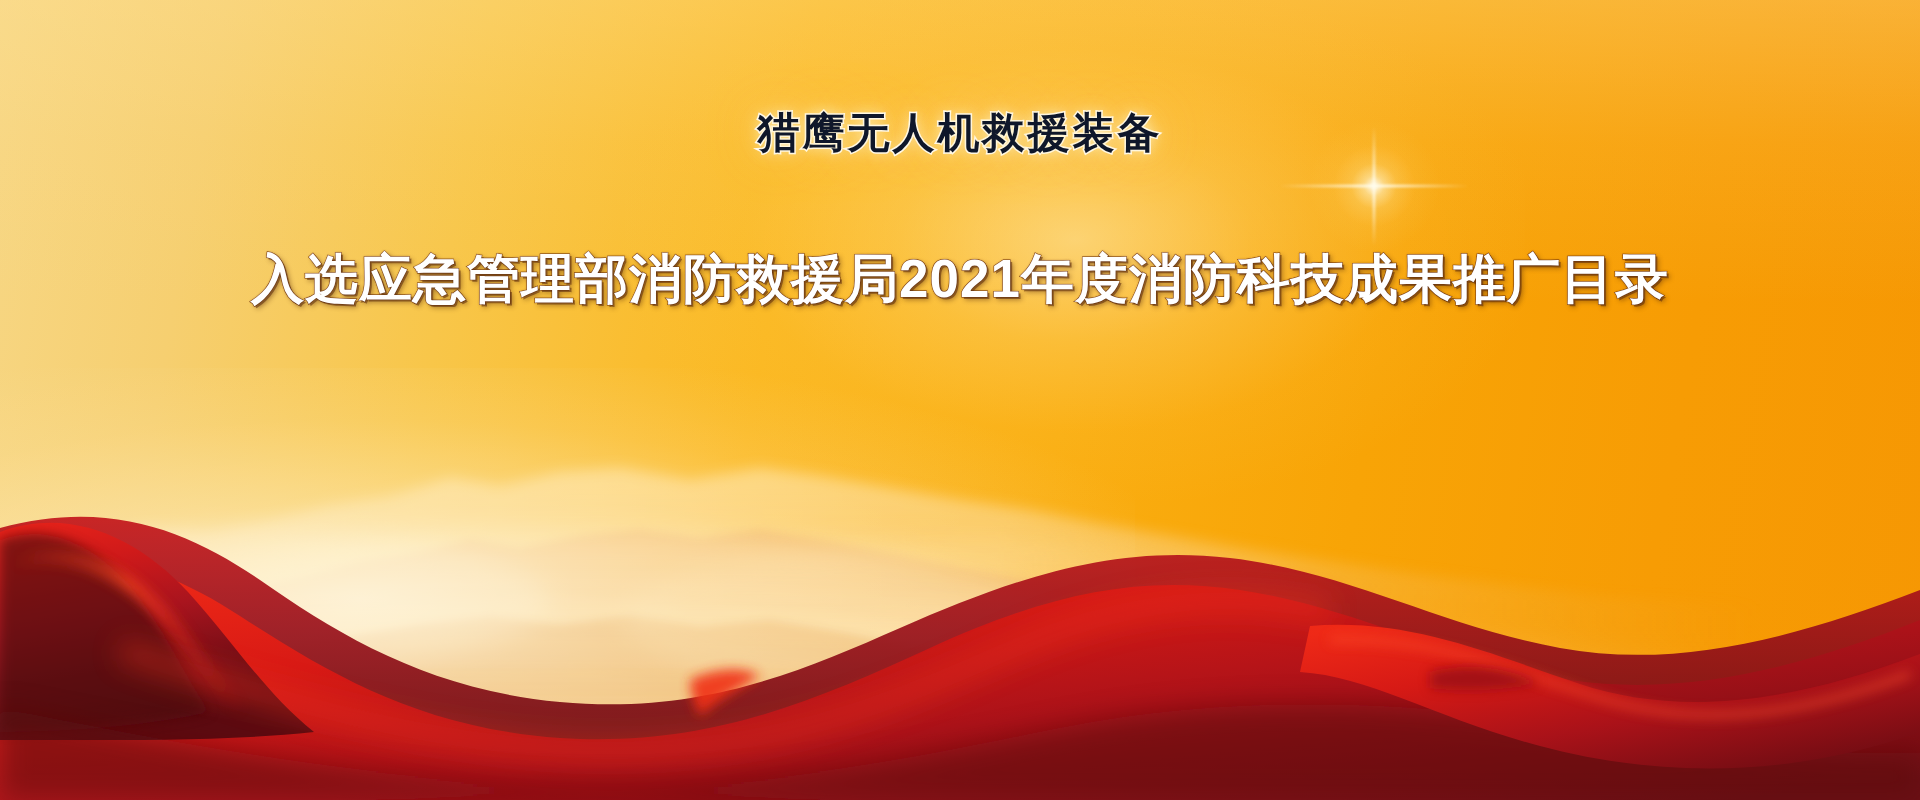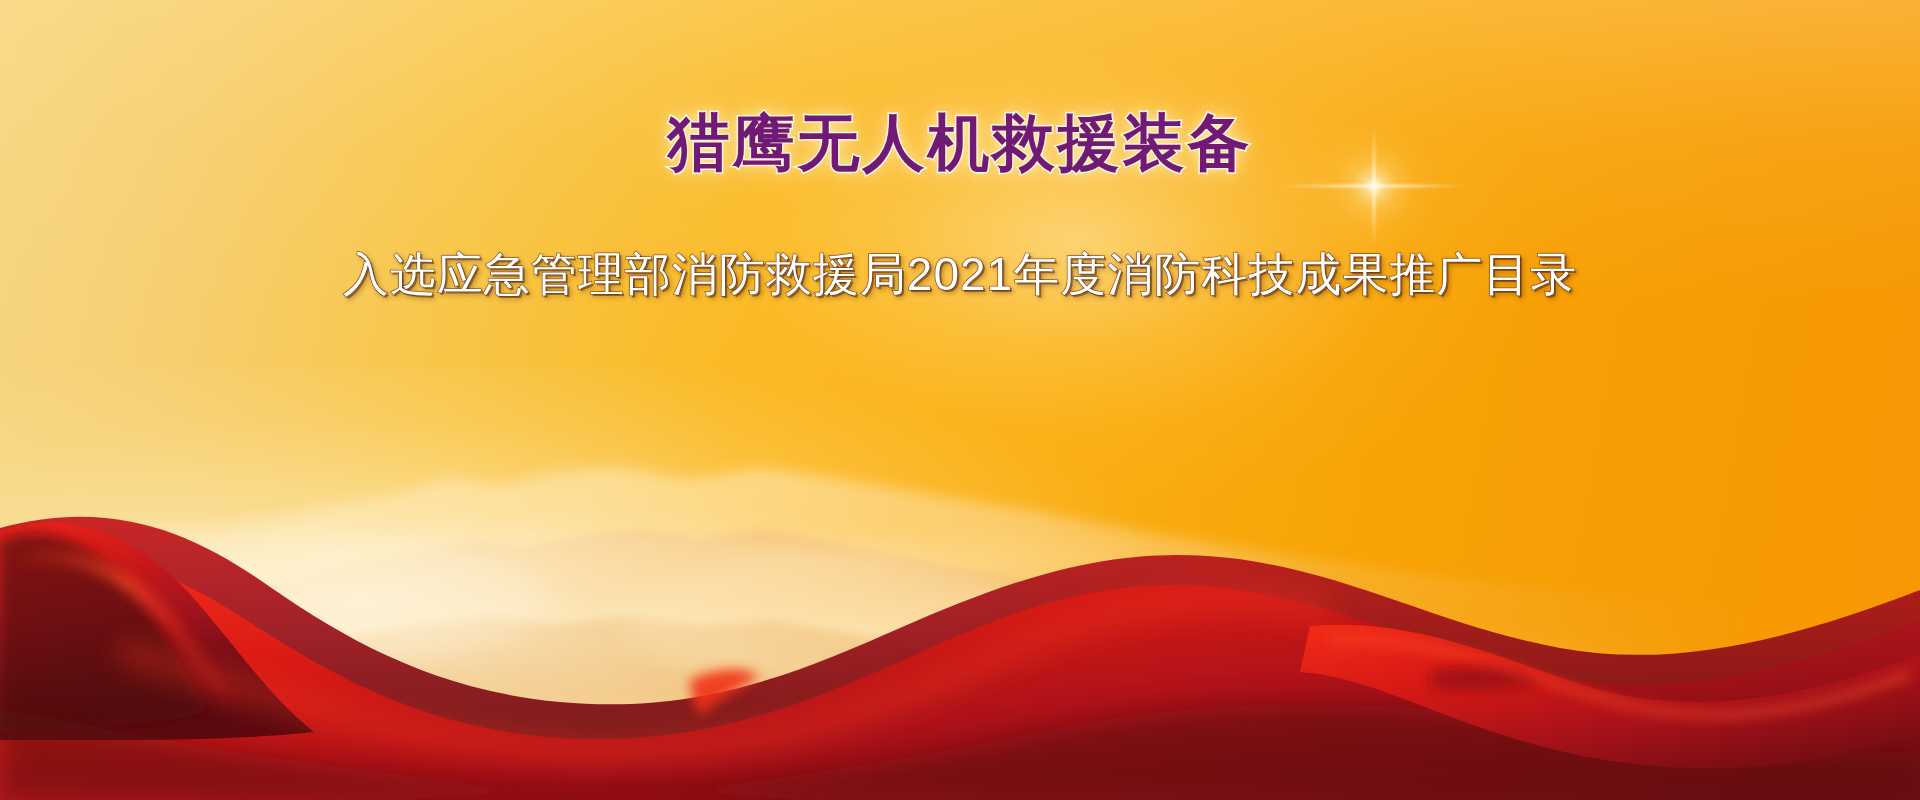--- a/index.html
+++ b/index.html
@@ -121,38 +121,38 @@
       rgba(255,250,220,0) 0%,
       rgba(255,252,235,.8) 48%,
       rgba(255,252,235,.8) 52%,
       rgba(255,250,220,0) 100%);
     filter:blur(1px);
   }
 
   .main-title{
     position:relative;
     display:inline-block;
-    font-size:62px;
+    font-size:42px;
     font-weight:bold;
     letter-spacing:3px;
     line-height:1;
-    color:#701a75;
+    color:#0f172a;
     -webkit-text-stroke:3px #FFFFFF;
     paint-order:stroke fill;
     text-shadow:
       0 0 14px rgba(255,246,210,.85),
       0 0 30px rgba(255,228,150,.6),
       0 0 56px rgba(255,210,100,.42);
     white-space:nowrap;
   }
 
   .subtitle{
     display:block;
-    font-size:46px;
-    font-weight:normal;
+    font-size:53px;
+    font-weight:bold;
     line-height:1.26;
     letter-spacing:1px;
     color:#FFFFFF;
     white-space:nowrap;
     -webkit-text-stroke:1px #7A3A12;
     paint-order:stroke fill;
     text-shadow:
       2px 2px 0 rgba(92,44,14,.55),
       3px 3px 5px rgba(80,36,8,.45),
       0 0 2px rgba(120,60,20,.7);

